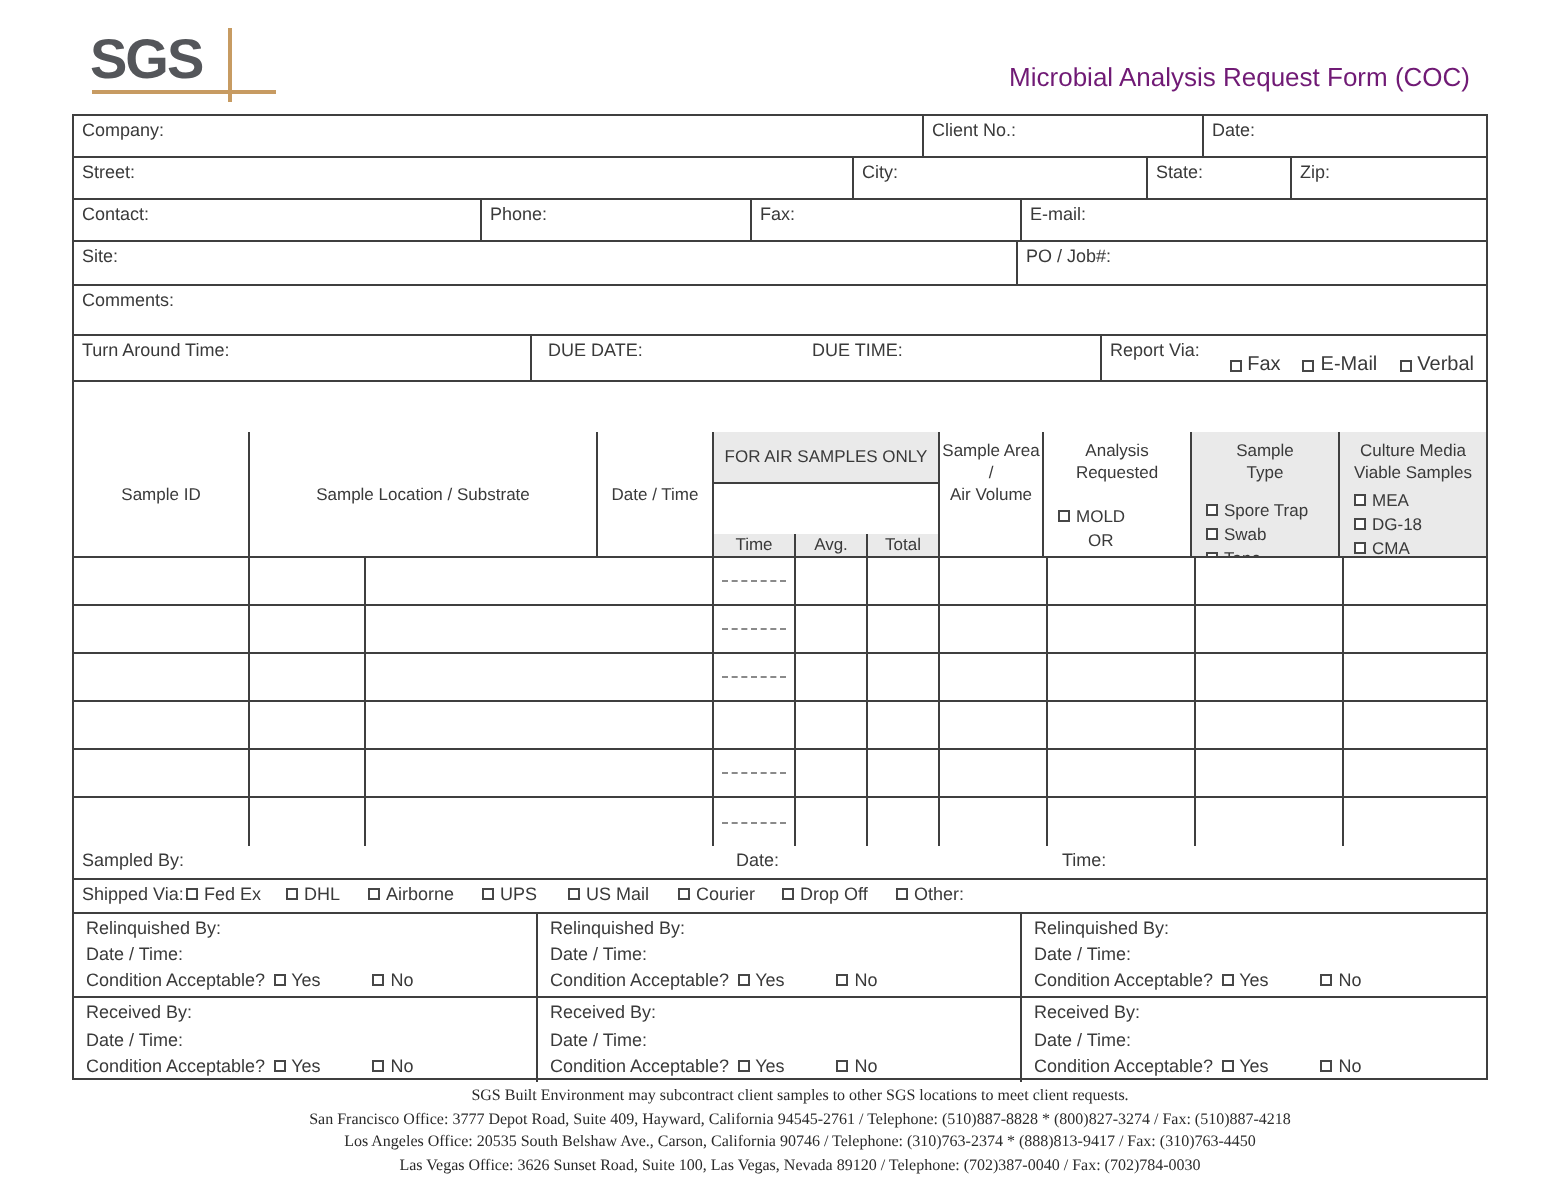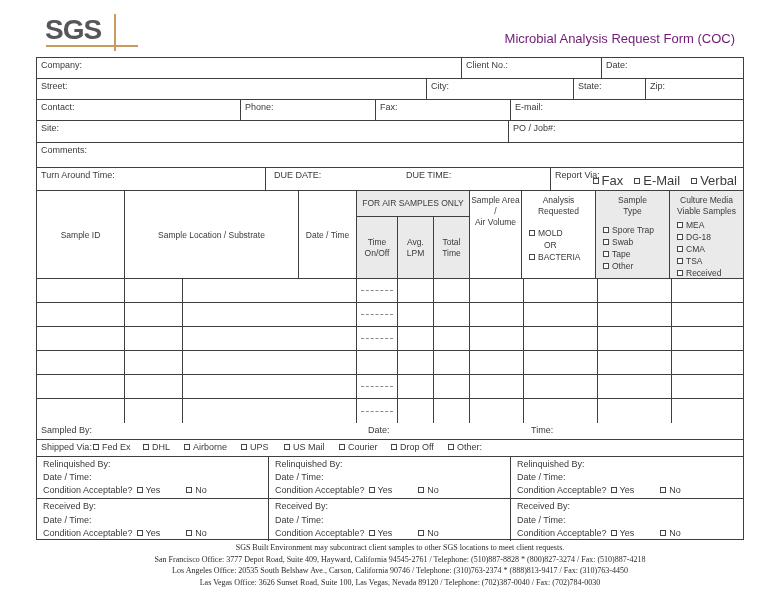--- a/index.html
+++ b/index.html
@@ -17,21 +17,21 @@
   
   .form { position: absolute; left: 36px; top: 57px; width: 708px; height: 483px; border: 1px solid #3f3f3f; }
   .row { display: flex; border-bottom: 1px solid #3f3f3f; width: 100%; position: relative; }
   .row:last-child { border-bottom: none; }
   .cell { border-right: 1px solid #3f3f3f; position: relative; overflow: hidden; }
   .cell:last-child { border-right: none; }
   .lbl { font-size: 9px; padding: 2px 0 0 4px; display: block; }
   .grow { flex: 1 1 auto; }
   
   .thead { height: 88px; }
-  .thead .cell { font-size: 8.5px; }
+  .thead .cell { font-size: 8.5px; margin-top: 25px; }
   .vcenter { display: flex; align-items: center; justify-content: center; text-align: center; }
   .shaded { background: #eaeaea; }
   .pre { white-space: pre-line; }
   .airgroup { display: flex; flex-direction: column; }
   .airband { height: 26px; border-bottom: 1px solid #3f3f3f; line-height: 25px; text-align: center; }
   .airsub { display: flex; flex: 1; justify-content: flex-end; }
   .airsub .cell { line-height: 11px; }
   .hdr-top { text-align: center; padding-top: 4px; line-height: 11px; }
   .optline { display: flex; align-items: center; line-height: 12px; padding-left: 7px; font-size: 8.5px; }
   .cb { display: inline-block; width: 6px; height: 6px; border: 1px solid #474747; background: #fff; margin-right: 3px; flex: none; }
@@ -123,21 +123,21 @@
     <div class="row" style="height:23px">
       <div class="cell" style="width:229px">
           <span class="lbl">Turn Around Time:</span>
         </div>
       <div class="cell grow">
         <span class="abs" style="left:8px">DUE DATE:</span>
         <span class="abs" style="left:140px">DUE TIME:</span>
       </div>
       <div class="cell" style="width:192px">
         <span class="lbl">Report Via:</span>
-        <span style="position:absolute; right:6px; bottom:2px; display:flex; gap:11px; font-size:13px">
+        <span style="position:absolute; right:6px; bottom:2px; display:flex; gap:11px; font-size:10px">
           <span class="opt">
               <span class="cb"></span>
               <span>Fax</span>
             </span>
           <span class="opt">
               <span class="cb"></span>
               <span>E-Mail</span>
             </span>
           <span class="opt">
               <span class="cb"></span>

